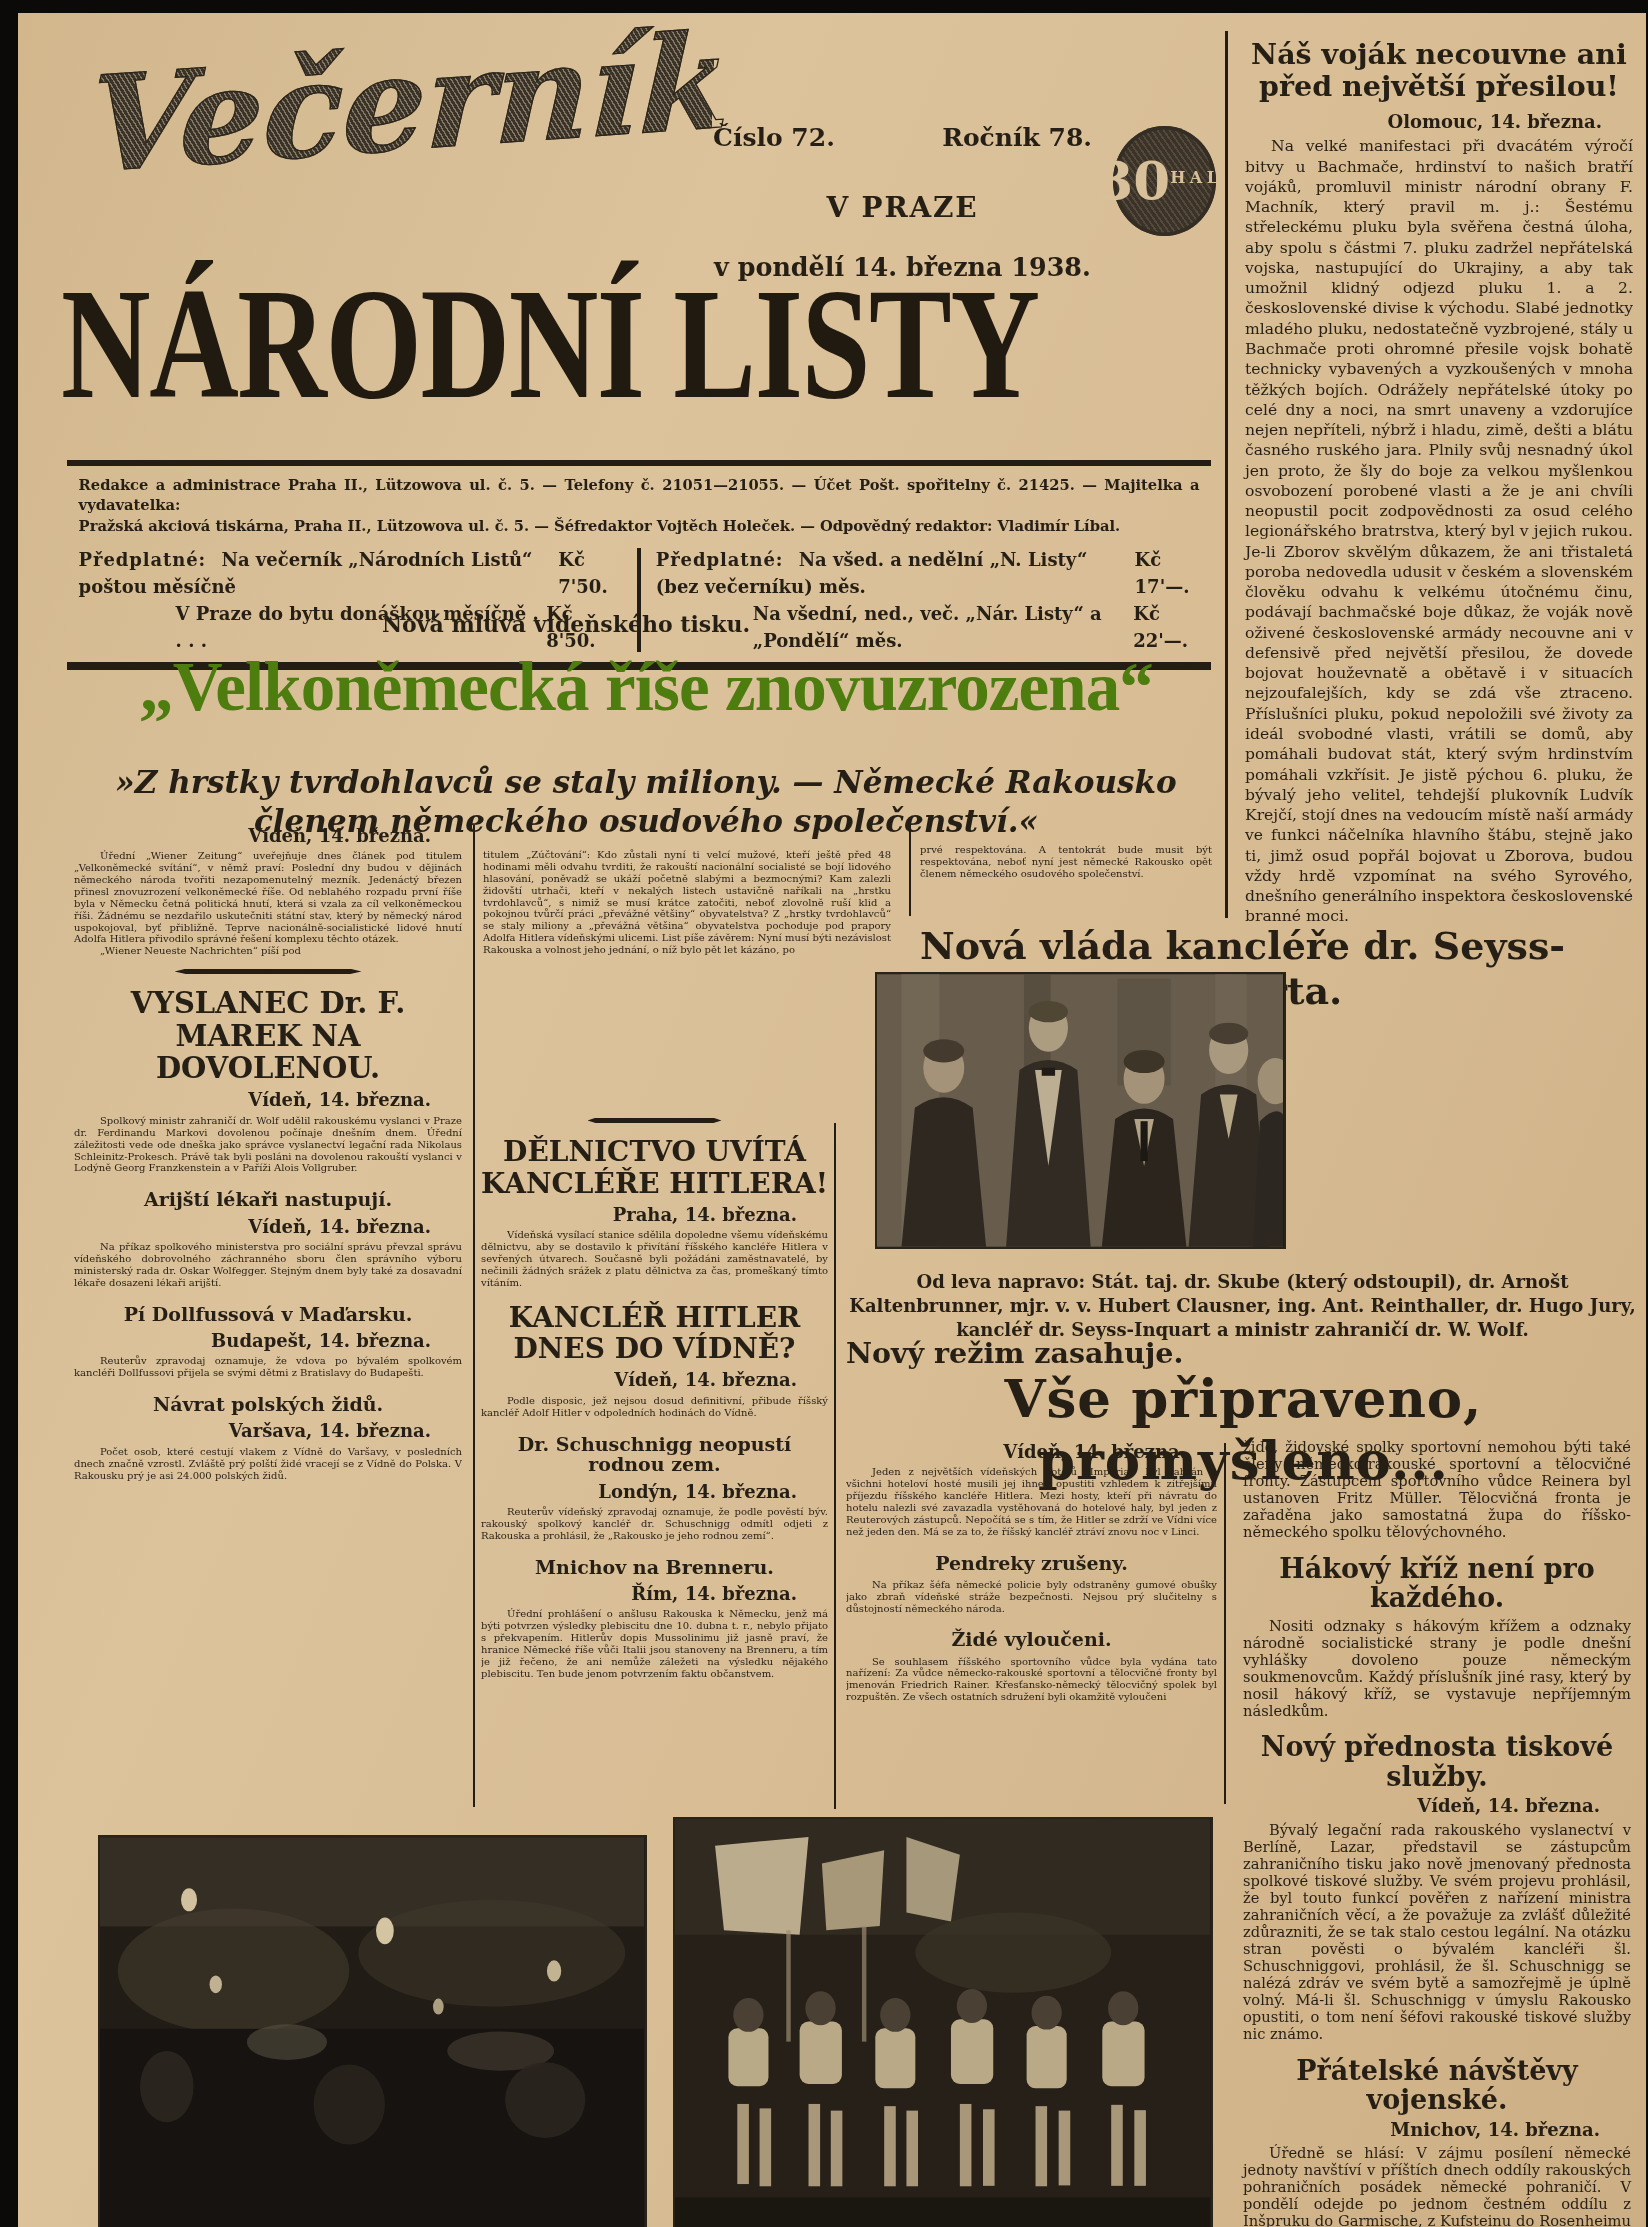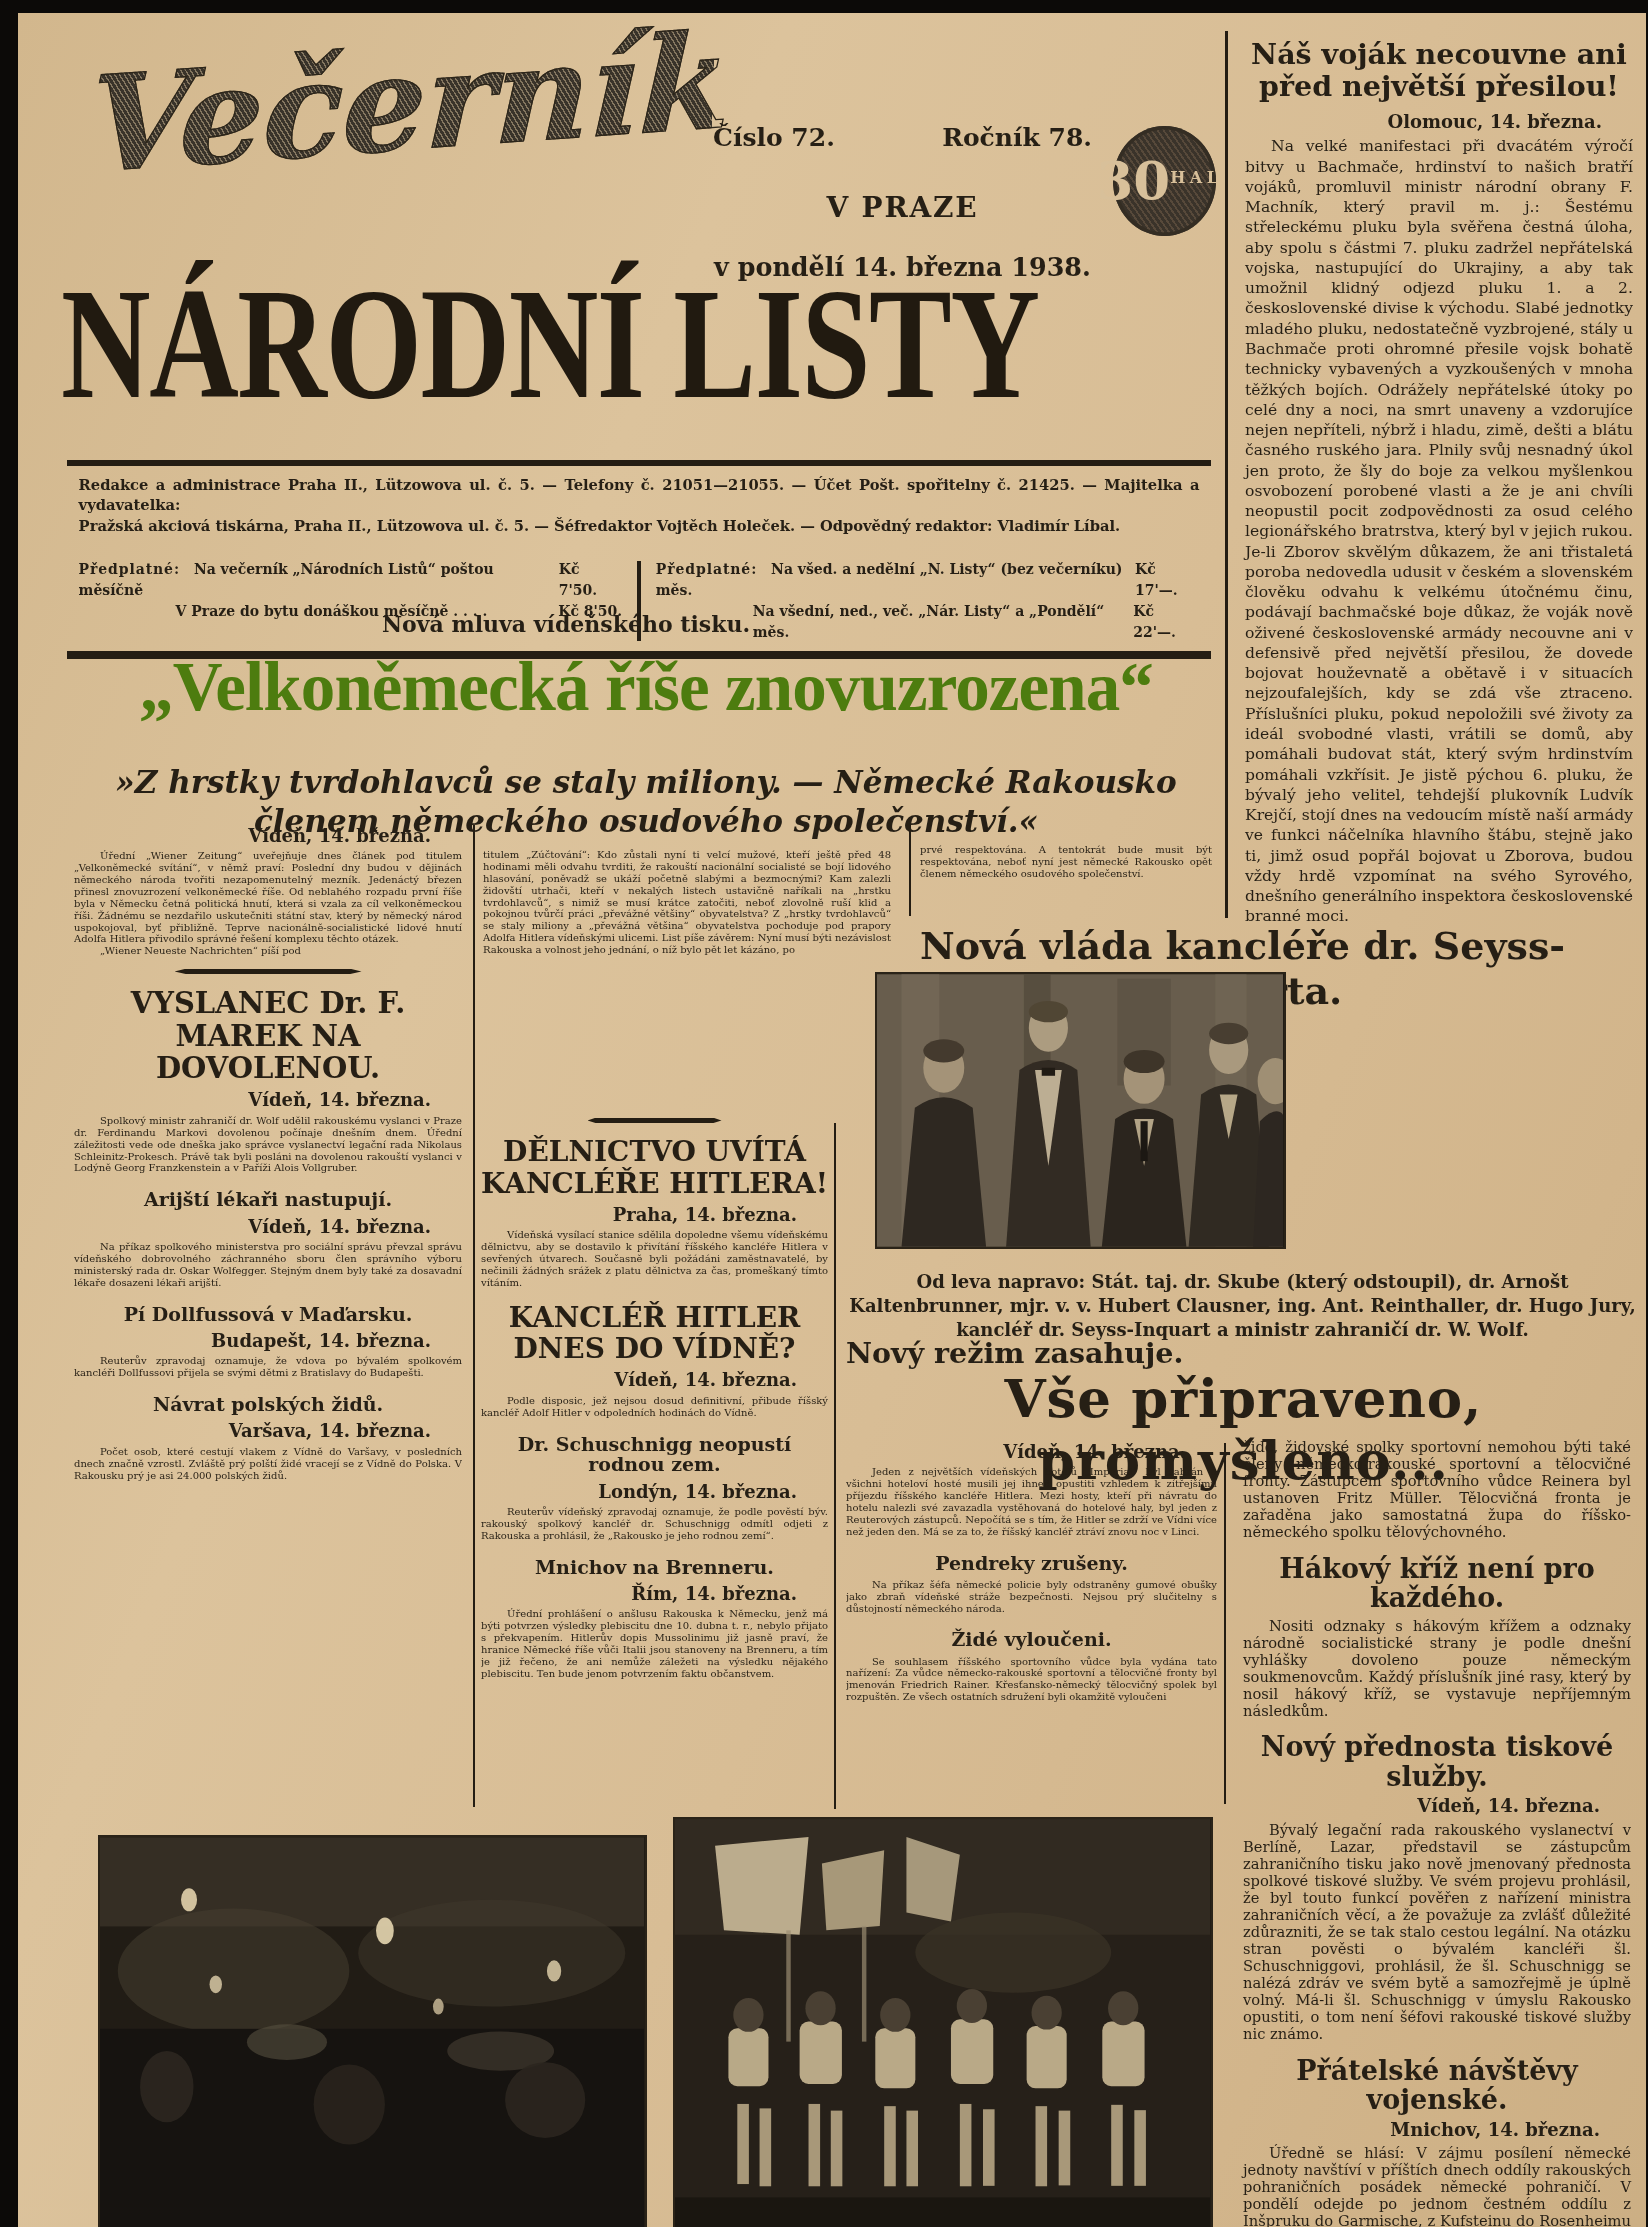--- a/index.html
+++ b/index.html
@@ -31,21 +31,21 @@
   .badge .b30 { font-size:53px; font-weight:bold; color:#d8c09a; line-height:.85; }
   .badge .bhal { font-size:16px; font-weight:bold; color:#d8c09a; letter-spacing:4.5px; margin-top:-6.2px; }
   .nl-title { left:61px; top:264px; width:1470px; white-space:nowrap;
               font-family:"Liberation Serif", serif; font-weight:bold; font-size:159px; line-height:1;
               letter-spacing:-1.8px; transform:scaleX(.78); transform-origin:0 0; color:#211a10; }
 
   
   .imprint { left:67px; top:460px; width:1144px; border-top:6.2px solid #241d13; border-bottom:8px solid #241d13;
              padding:9px 11.6px 8px; box-sizing:border-box; font-weight:bold; }
   .imprint .l { font-size:14.7px; line-height:1.38; text-align:justify; }
-  .subs { display:flex; align-items:stretch; margin-top:23px; font-size:14px; line-height:1.5; }
+  .subs { display:flex; align-items:stretch; margin-top:10px; font-size:18px; line-height:1.5; }
   .subs .half { flex:1 1 0; }
   .subs .bar { width:3.6px; background:#241d13; margin:1.8px 15px; }
   .subrow { display:flex; justify-content:space-between; }
   .sublabel { margin-right:9px; letter-spacing:0.9px; }
 
   
   .vrule { position:absolute; width:2.7px; background:#241d13; }
   .taper { height:5.3px; background:#241d13; clip-path:polygon(0 50%,6% 0,94% 0,100% 50%,94% 100%,6% 100%); margin:11.6px auto; }
 
   

